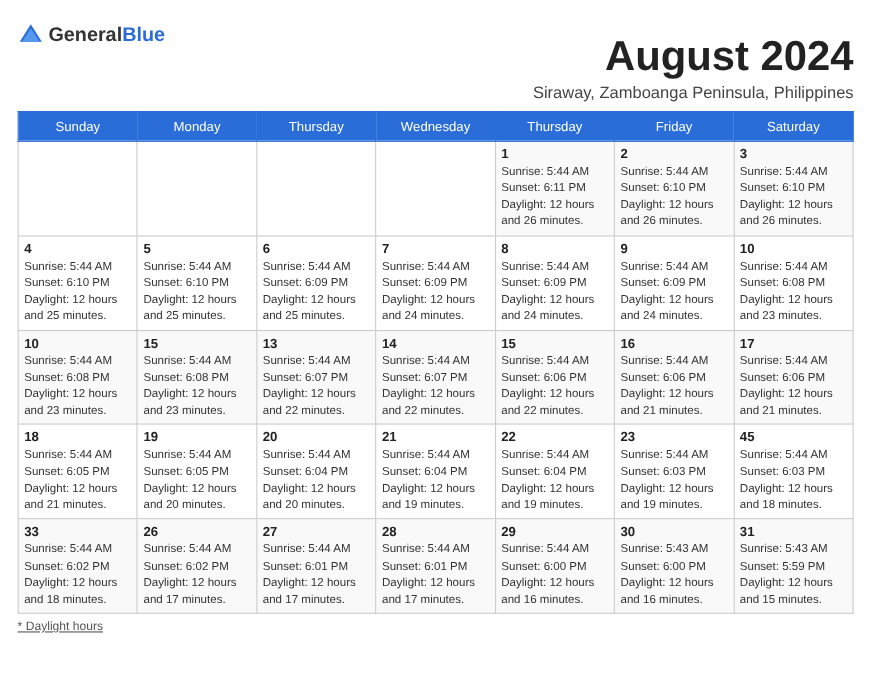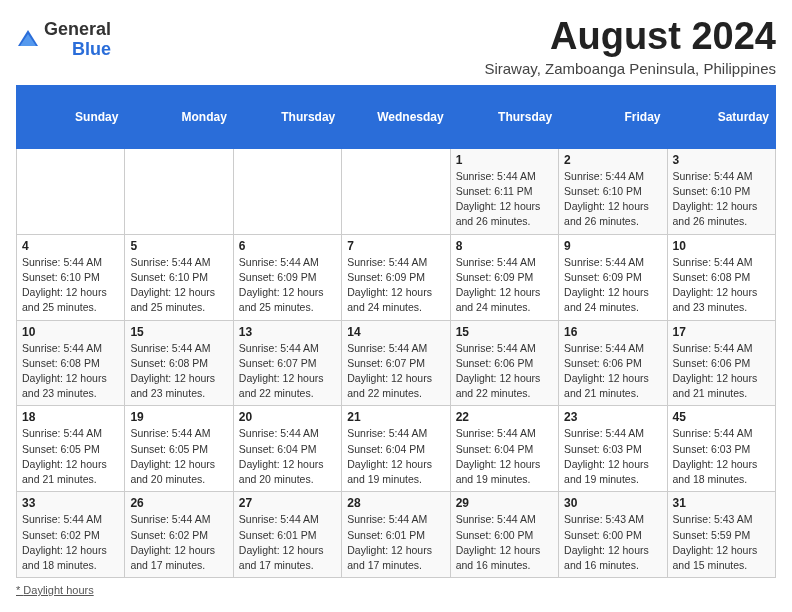--- a/index.html
+++ b/index.html
@@ -17,23 +17,22 @@
       margin-bottom: 4px;
     }
     .logo {
       display: flex;
       align-items: center;
       gap: 4px;
       margin-top: 4px;
     }
     .logo-text {
       display: flex;
-      flex-direction: column;
+      flex-direction: row;
       line-height: 1.1;
-      align-items: flex-end;
     }
     .logo-general {
       font-size: 18px;
       font-weight: bold;
       color: #333;
     }
     .logo-blue {
       font-size: 18px;
       font-weight: bold;
       color: #2a6dd9;
@@ -43,39 +42,40 @@
       height: 24px;
     }
     .title-area {
       text-align: right;
     }
     .main-title {
       font-size: 38px;
       font-weight: bold;
       color: #222;
       line-height: 1.1;
+      margin-top: 16px;
     }
     .subtitle {
       font-size: 15px;
       color: #444;
       margin-top: 2px;
     }
     .calendar {
       width: 100%;
       border-collapse: collapse;
       margin-top: 8px;
       font-size: 11px;
     }
     .calendar thead tr th {
       background-color: #2a6dd9;
       color: #fff;
-      text-align: right;
-      padding: 24px 6px;
+      text-align: center;
+      padding: 6px 6px;
       font-size: 12px;
-      font-weight: bold;
+      font-weight: normal;
       border: 1px solid #2a6dd9;
     }
     .calendar tbody tr td {
       border: 1px solid #ccc;
       vertical-align: top;
       padding: 4px 5px;
       width: calc(100% / 7);
       min-height: 80px;
       background: #fff;
     }

